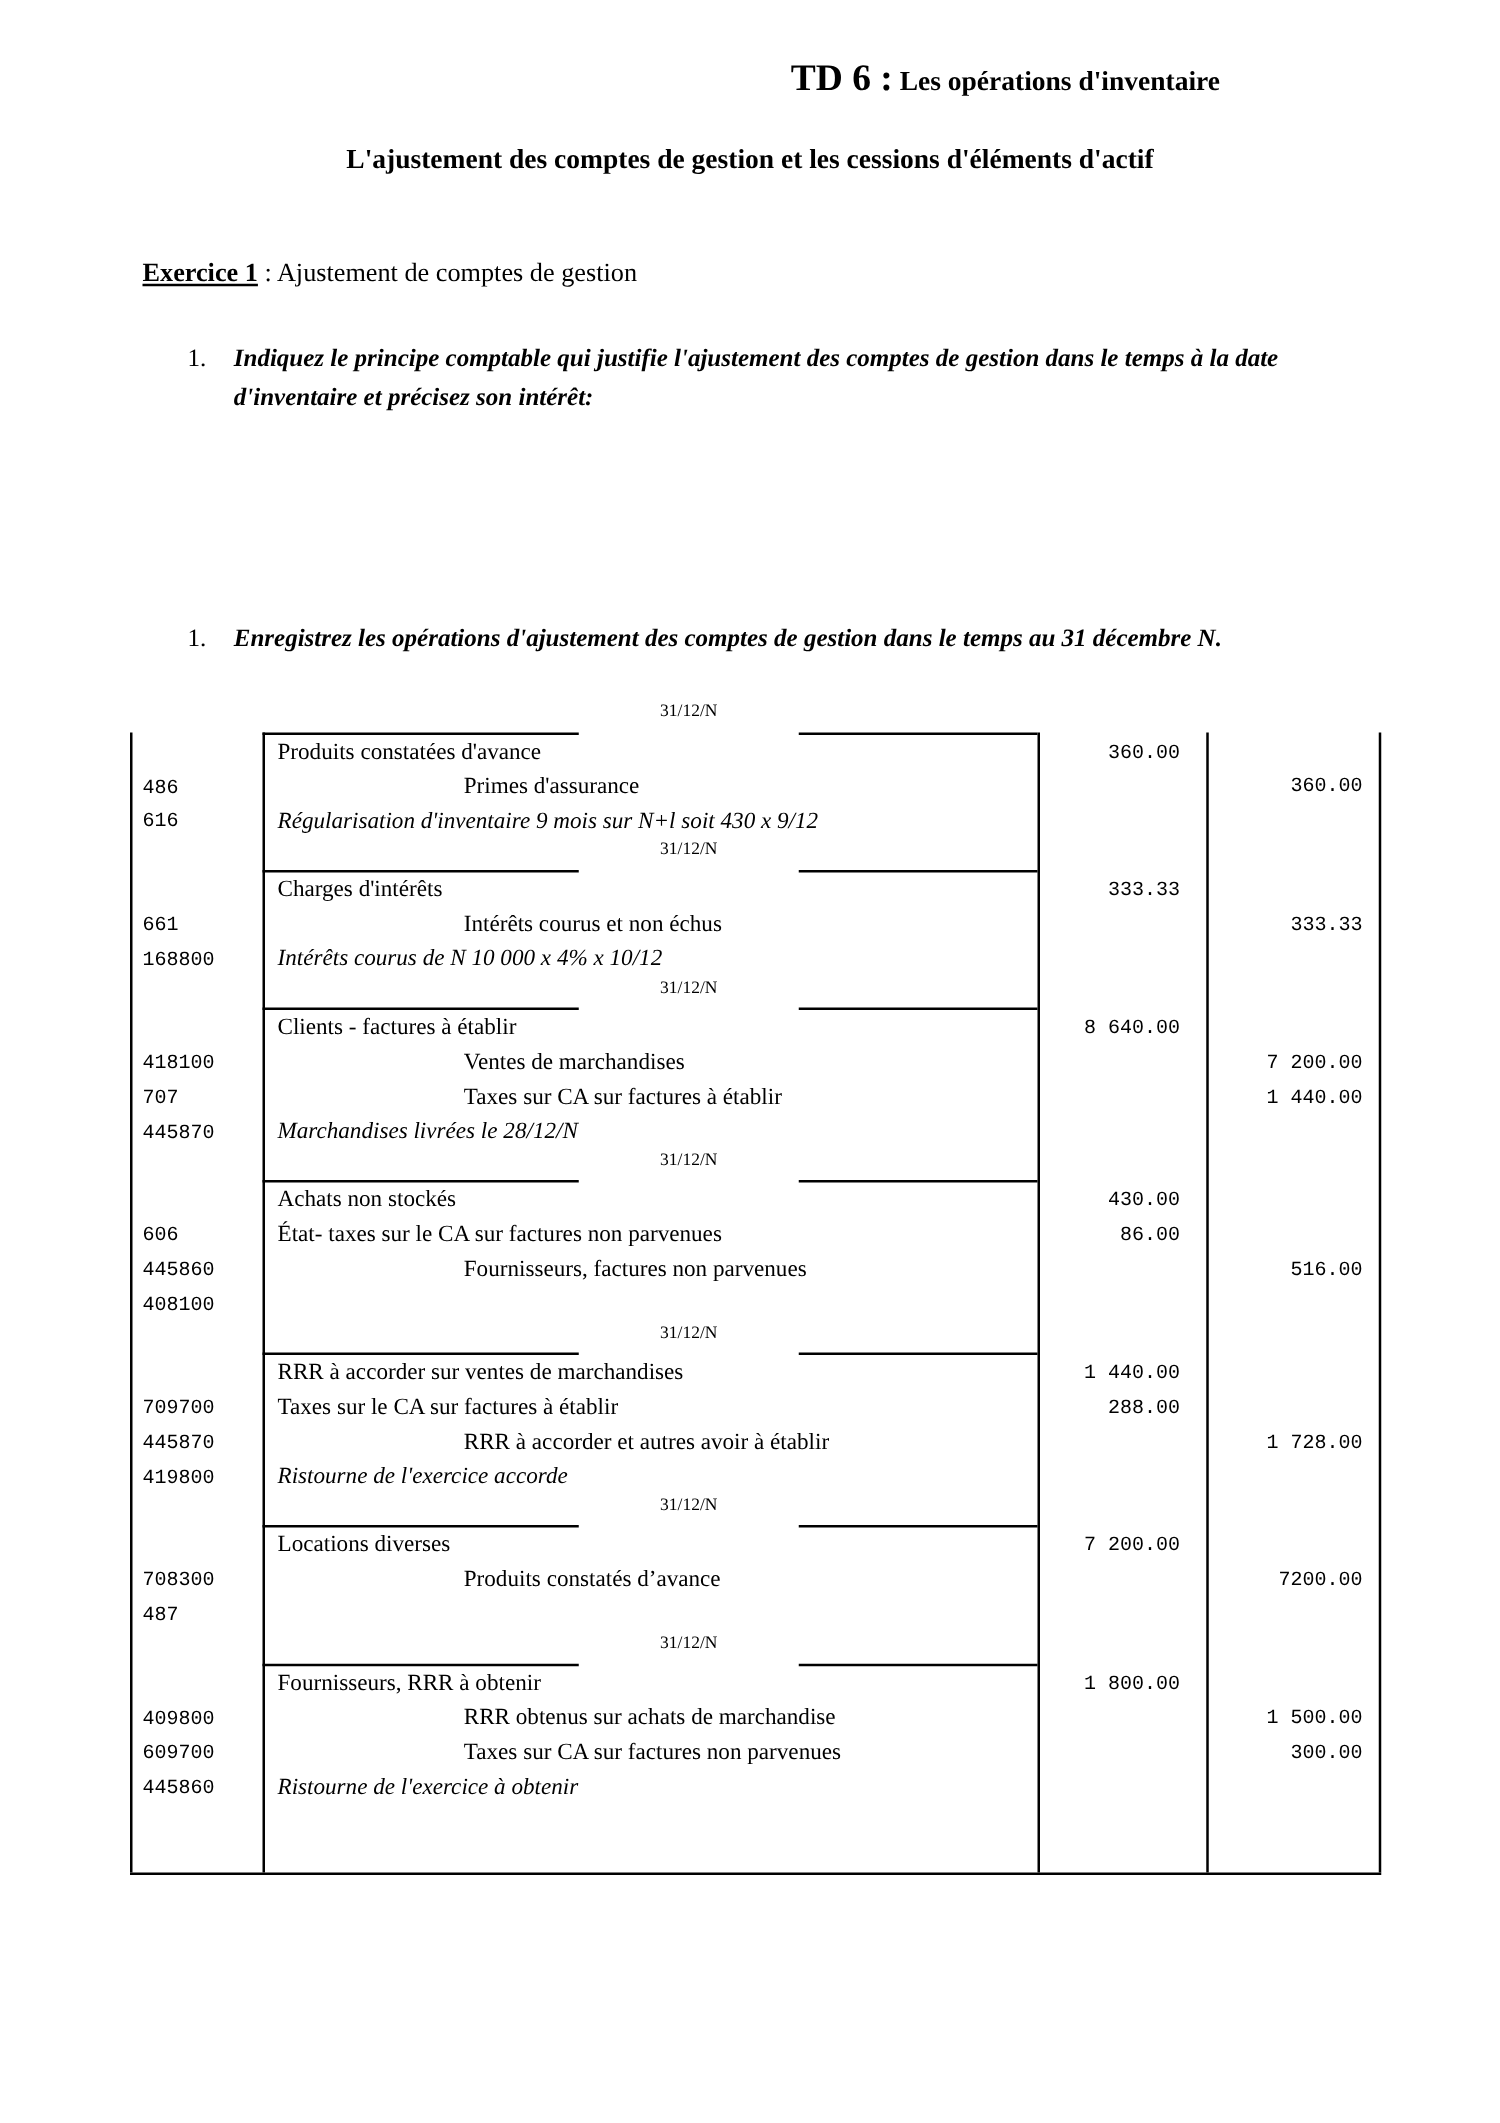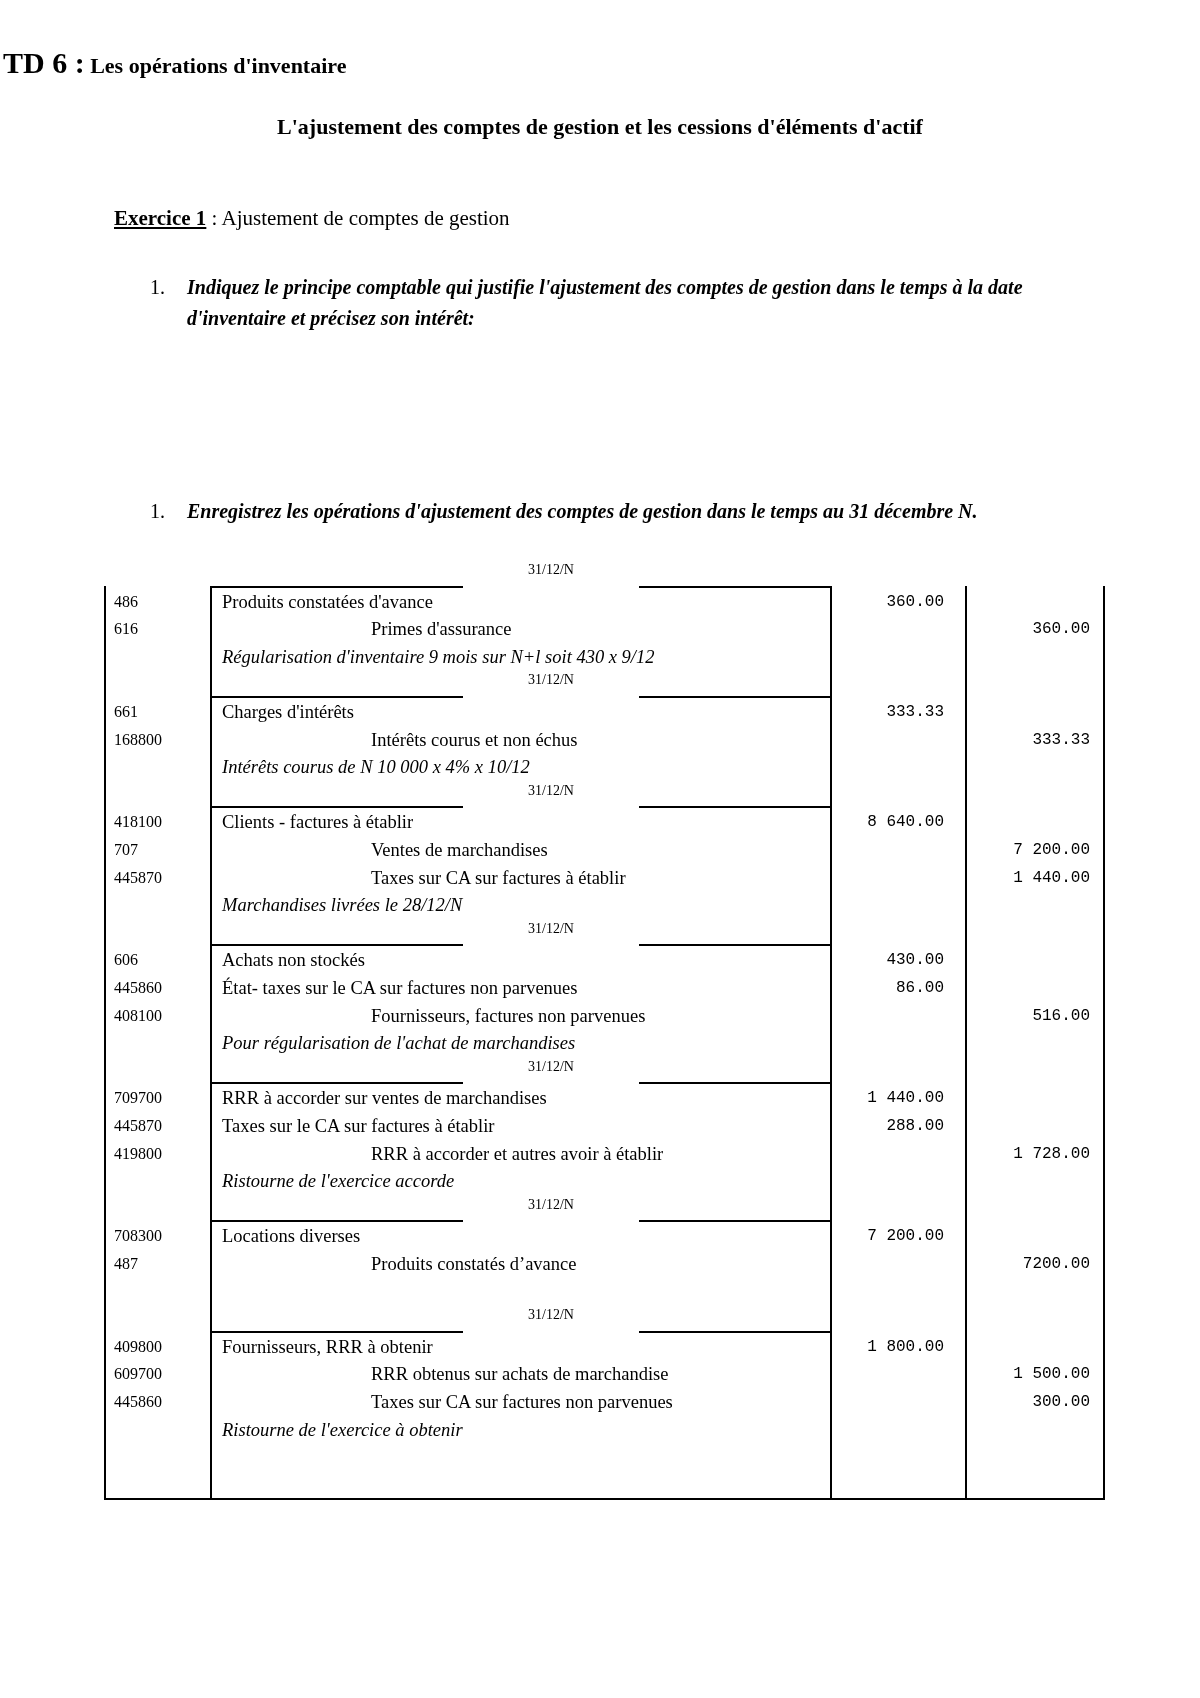--- a/index.html
+++ b/index.html
@@ -1,34 +1,34 @@
 <!DOCTYPE html>
 <html><head>
 <meta charset="utf-8">
 <style>
   html, body { margin: 0; padding: 0; background: #ffffff; }
   body { width: 1200px; height: 1698px; position: relative; overflow: hidden; color: #000; font-family: "Liberation Serif", "DejaVu Serif", serif; }
   .abs { position: absolute; }
-  .title { left: 3px; width: 960px; top: 46px; text-align: left; font-weight: bold; }
+  .title { left: 16px; width: 960px; top: 46px; text-align: right; font-weight: bold; }
   .title .big { font-size: 30px; }
   .title .small { font-size: 22px; }
   .subtitle { left: 0; width: 1200px; top: 114px; text-align: center; font-weight: bold; font-size: 22px; }
   .exercise { left: 114px; top: 206px; font-size: 21px; }
   .exercise .ex-label { font-weight: bold; text-decoration: underline; }
   .question { left: 150px; font-size: 20px; font-weight: bold; font-style: italic; line-height: 31px; width: 940px; }
   .question .num { position: absolute; left: 0; top: 0; font-weight: normal; font-style: normal; }
   .question .qtext { display: block; margin-left: 37px; }
   .para { left: 114px; top: 370px; font-size: 19.5px; line-height: 31.5px; width: 980px; }
 
   
   .journal { left: 0; top: 0; width: 1200px; height: 1698px; pointer-events: none; }
   .vline { position: absolute; background: #000; }
   .hline { position: absolute; background: #000; }
   .cell { position: absolute; font-size: 18.5px; line-height: 24px; white-space: nowrap; pointer-events: auto; }
-  .acct { left: 114px; font-family: Liberation Serif, serif; font-size: 16px; }
+  .acct { left: 114px; font-family: Liberation Mono, monospace; font-size: 16px; margin-top: 28px; }
   .lbl-debit { left: 222px; }
   .lbl-credit { left: 371px; }
   .lbl-note { left: 222px; font-style: italic; }
   .amt-debit { right: 256px; text-align: right; font-family: "Liberation Mono", "DejaVu Sans Mono", monospace; font-size: 16px; }
   .amt-credit { right: 110px; text-align: right; font-family: "Liberation Mono", "DejaVu Sans Mono", monospace; font-size: 16px; }
   .date { left: 441px; width: 220px; text-align: center; font-size: 14px; }
 </style>
 </head>
 <body>
 
@@ -93,21 +93,20 @@
     <div class="hline" style="left: 639px; top: 944.4px; width: 191px; height: 2px;"></div>
     <div class="cell acct" style="top: 948.4px;">606</div>
     <div class="cell lbl-debit" style="top: 948.4px;">Achats non stockés</div>
     <div class="cell amt-debit" style="top: 948.4px;">430.00</div>
     <div class="cell acct" style="top: 976px;">445860</div>
     <div class="cell lbl-debit" style="top: 976px;">État- taxes sur le CA sur factures non parvenues</div>
     <div class="cell amt-debit" style="top: 976px;">86.00</div>
     <div class="cell acct" style="top: 1003.6px;">408100</div>
     <div class="cell lbl-credit" style="top: 1003.6px;">Fournisseurs, factures non parvenues</div>
     <div class="cell amt-credit" style="top: 1003.6px;">516.00</div>
-    <div class="cell lbl-note" style="top: 1031.2px;">Pour régularisation de l'achat de marchandises</div>
     <div class="cell date" style="top: 1054.8px;">31/12/N</div>
     <div class="hline" style="left: 210px; top: 1082.4px; width: 253px; height: 2px;"></div>
     <div class="hline" style="left: 639px; top: 1082.4px; width: 191px; height: 2px;"></div>
     <div class="cell acct" style="top: 1086.4px;">709700</div>
     <div class="cell lbl-debit" style="top: 1086.4px;">RRR à accorder sur ventes de marchandises</div>
     <div class="cell amt-debit" style="top: 1086.4px;">1 440.00</div>
     <div class="cell acct" style="top: 1114px;">445870</div>
     <div class="cell lbl-debit" style="top: 1114px;">Taxes sur le CA sur factures à établir</div>
     <div class="cell amt-debit" style="top: 1114px;">288.00</div>
     <div class="cell acct" style="top: 1141.6px;">419800</div>

